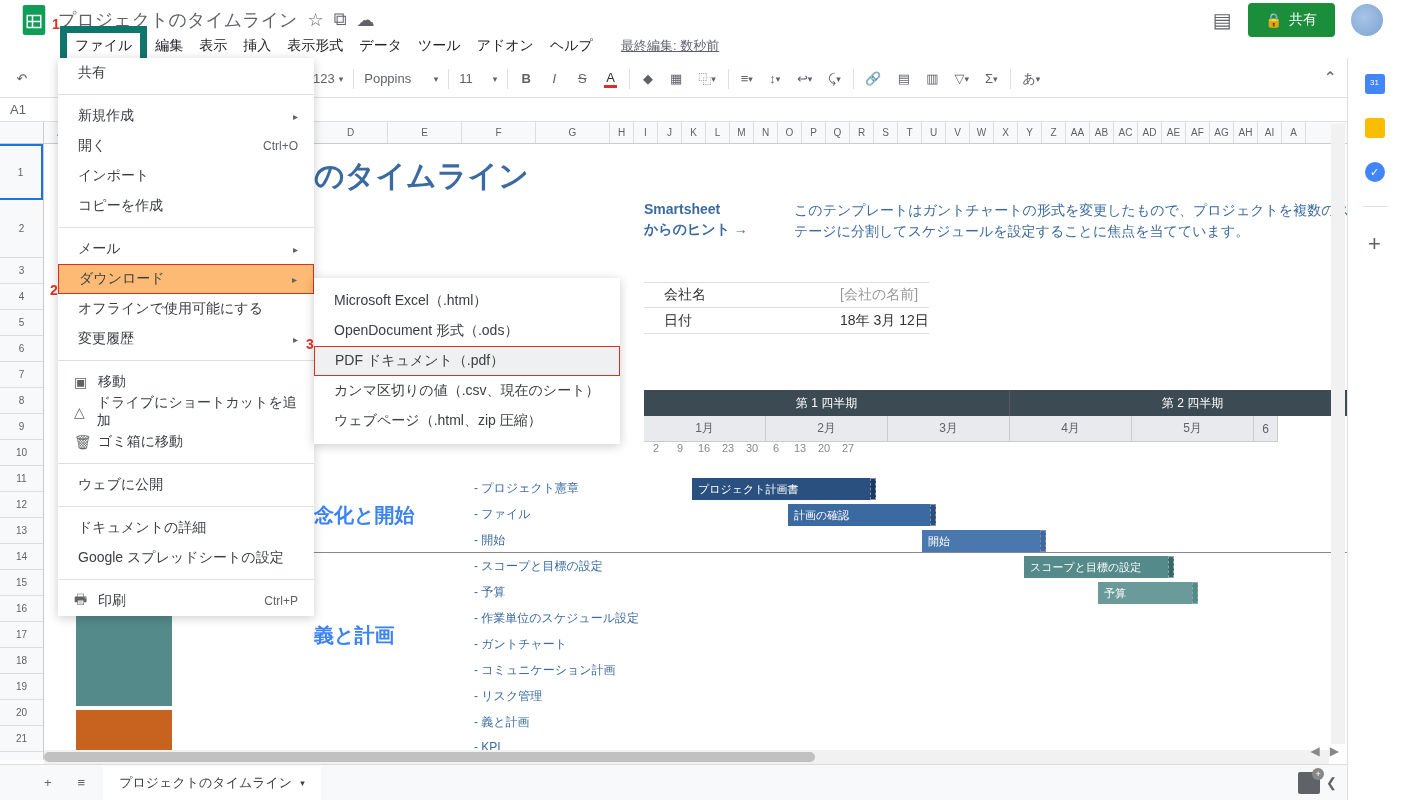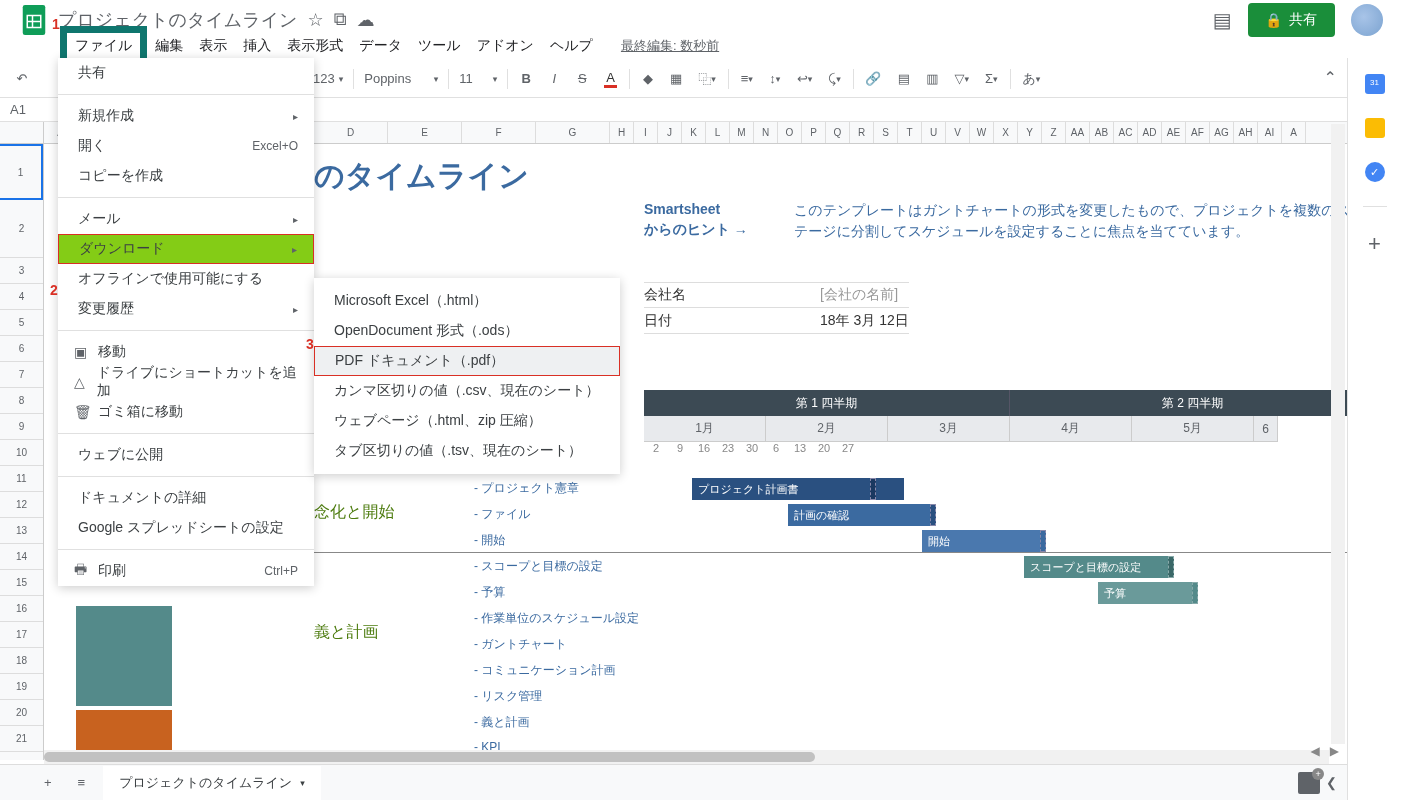--- a/index.html
+++ b/index.html
@@ -50,50 +50,50 @@
 .rownum.first { height: 56px; border: 2px solid #1a73e8; border-left: none; }
 .sheet { flex: 1; position: relative; overflow: hidden; }
 
 
 .big-title { position: absolute; top: 12px; left: 270px; font-size: 30px; font-weight: 700; color: #3b6aa0; }
 .hint-label { position: absolute; top: 56px; left: 600px; color: #3b6aa0; font-size: 14px; font-weight: 600; line-height: 1.4; }
 .hint-text { position: absolute; top: 56px; left: 750px; color: #3b6aa0; font-size: 14px; width: 560px; line-height: 1.5; }
 
 .midtable { position: absolute; top: 138px; left: 600px; font-size: 14px; }
 .midtable-row { display: flex; height: 26px; align-items: center; border-bottom: 1px solid #ddd; }
-.midtable-label { width: 176px; color: #333; }
+.midtable-label { width: 176px; color: #333; margin-left: 20px; }
 .midtable-val { color: #999; }
 .midtable-val.dk { color: #333; }
 
 .quarters { position: absolute; top: 246px; left: 600px; display: flex; }
 .qhdr { background: #3c4a54; color: #fff; height: 26px; display: flex; align-items: center; justify-content: center; font-size: 12px; border-right: 1px solid #556; }
 .months { position: absolute; top: 272px; left: 600px; display: flex; }
 .mhdr { background: #e8eaed; color: #5f6368; height: 26px; display: flex; align-items: center; justify-content: center; font-size: 12px; border-right: 1px solid #ccc; border-bottom: 1px solid #ccc; }
 .weeks { position: absolute; top: 298px; left: 600px; display: flex; height: 20px; font-size: 11px; color: #888; }
 .weeks span { width: 24px; text-align: center; }
 
-.phase-label { position: absolute; font-size: 16px; font-weight: 400; color: #4d7c0f; }
+.phase-label { position: absolute; font-size: 20px; font-weight: 700; color: #3b82f6; }
 .task-label { position: absolute; left: 430px; font-size: 12px; color: #3b6aa0; }
 
 .phase-bar { position: absolute; left: 32px; width: 96px; }
 .bar-blue1 { background: #3b6aa0; }
 .bar-blue2 { background: #2a5080; }
 .bar-teal { background: #548a8a; }
 .bar-orange { background: #c8621f; }
 
 .gantt-bar { position: absolute; height: 22px; color: #fff; font-size: 11px; display: flex; align-items: center; padding-left: 6px; }
 .gantt-marker { position: absolute; width: 6px; height: 22px; }
 
 .sep-line { position: absolute; left: 130px; right: 0; height: 0; border-top: 1px solid #888; }
 
 
 .dropdown { position: absolute; background: #fff; box-shadow: 0 2px 10px rgba(0,0,0,0.2); z-index: 50; font-size: 14px; color: #3c4043; }
 .menu1 { top: 58px; left: 58px; width: 256px; }
 .dd-item { height: 30px; display: flex; align-items: center; padding: 0 16px 0 20px; cursor: pointer; }
-.dd-item.hl { background: #84cc16; border: 1px solid #d93025; }
+.dd-item.hl { background: #fdba74; border: 1px solid #d93025; }
 .dd-item.hl2 { background: #eef0f2; border: 1px solid #d93025; }
 .dd-sep { height: 1px; background: #e0e0e0; margin: 6px 0; }
 .dd-shortcut { margin-left: auto; color: #5f6368; font-size: 12px; }
 .dd-sub { margin-left: auto; font-size: 10px; color: #5f6368; }
 .dd-icon { width: 20px; color: #5f6368; margin-left: -4px; margin-right: 4px; font-size: 14px; }
 
 .menu2 { top: 278px; left: 314px; width: 306px; padding: 8px 0; }
 
 
 .tabs { position: absolute; bottom: 0; left: 0; right: 54px; height: 36px; border-top: 1px solid #ddd; display: flex; align-items: center; background: #f8f9fa; padding-left: 36px; gap: 10px; }
@@ -350,21 +350,21 @@
     <div class="phase-label" style="top:358px;left:270px">念化と開始</div>
     <div class="phase-label" style="top:478px;left:270px">義と計画</div>
 
     <div class="phase-bar bar-blue1" style="top:332px;height:26px"></div>
     <div class="phase-bar bar-blue2" style="top:358px;height:52px"></div>
     <div class="phase-bar bar-teal" style="top:462px;height:100px"></div>
     <div class="phase-bar bar-orange" style="top:566px;height:46px"></div>
 
     <div class="sep-line" style="top:408px"></div>
 
-    <div class="gantt-bar" style="top:334px;left:648px;width:212px;background:#2a5080">プロジェクト計画書</div>
+    <div class="gantt-bar" style="top:334px;left:648px;width:178px;background:#2a5080">プロジェクト計画書</div>
     <div class="gantt-marker" style="top:334px;left:826px;background:#1a3860;border:1px dashed #88a"></div>
     <div class="gantt-bar" style="top:360px;left:744px;width:142px;background:#3b6aa0">計画の確認</div>
     <div class="gantt-marker" style="top:360px;left:886px;background:#2a5080;border:1px dashed #88a"></div>
     <div class="gantt-bar" style="top:386px;left:878px;width:118px;background:#4a78ae">開始</div>
     <div class="gantt-marker" style="top:386px;left:996px;background:#3b6aa0;border:1px dashed #88a"></div>
     <div class="gantt-bar" style="top:412px;left:980px;width:144px;background:#548a8a">スコープと目標の設定</div>
     <div class="gantt-marker" style="top:412px;left:1124px;background:#3a6868;border:1px dashed #8aa"></div>
     <div class="gantt-bar" style="top:438px;left:1054px;width:94px;background:#6a9a9a">予算</div>
     <div class="gantt-marker" style="top:438px;left:1148px;background:#548a8a;border:1px dashed #8aa"></div>
 
@@ -375,21 +375,24 @@
   <div class="dd-item">
       <span>共有</span>
     </div>
   <div class="dd-sep"></div>
   <div class="dd-item">
       <span>新規作成</span>
       <span class="dd-sub">▸</span>
     </div>
   <div class="dd-item">
       <span>開く</span>
-      <span class="dd-shortcut">Excel+O</span>
+      <span class="dd-shortcut">Ctrl+O</span>
+    </div>
+  <div class="dd-item">
+      <span>インポート</span>
     </div>
   <div class="dd-item">
       <span>コピーを作成</span>
     </div>
   <div class="dd-sep"></div>
   <div class="dd-item">
       <span>メール</span>
       <span class="dd-sub">▸</span>
     </div>
   <div class="dd-item hl">
@@ -443,23 +446,20 @@
       <span>OpenDocument 形式（.ods）</span>
     </div>
   <div class="dd-item hl2">
       <span>PDF ドキュメント（.pdf）</span>
     </div>
   <div class="dd-item">
       <span>カンマ区切りの値（.csv、現在のシート）</span>
     </div>
   <div class="dd-item">
       <span>ウェブページ（.html、zip 圧縮）</span>
-    </div>
-  <div class="dd-item">
-      <span>タブ区切りの値（.tsv、現在のシート）</span>
     </div>
 </div>
 
 <div class="vscroll"></div>
 <div class="hscroll">
     <div class="hscroll-thumb"></div>
   </div>
 <div class="scroll-controls">
     <span>◀</span>
     <span>▶</span>

